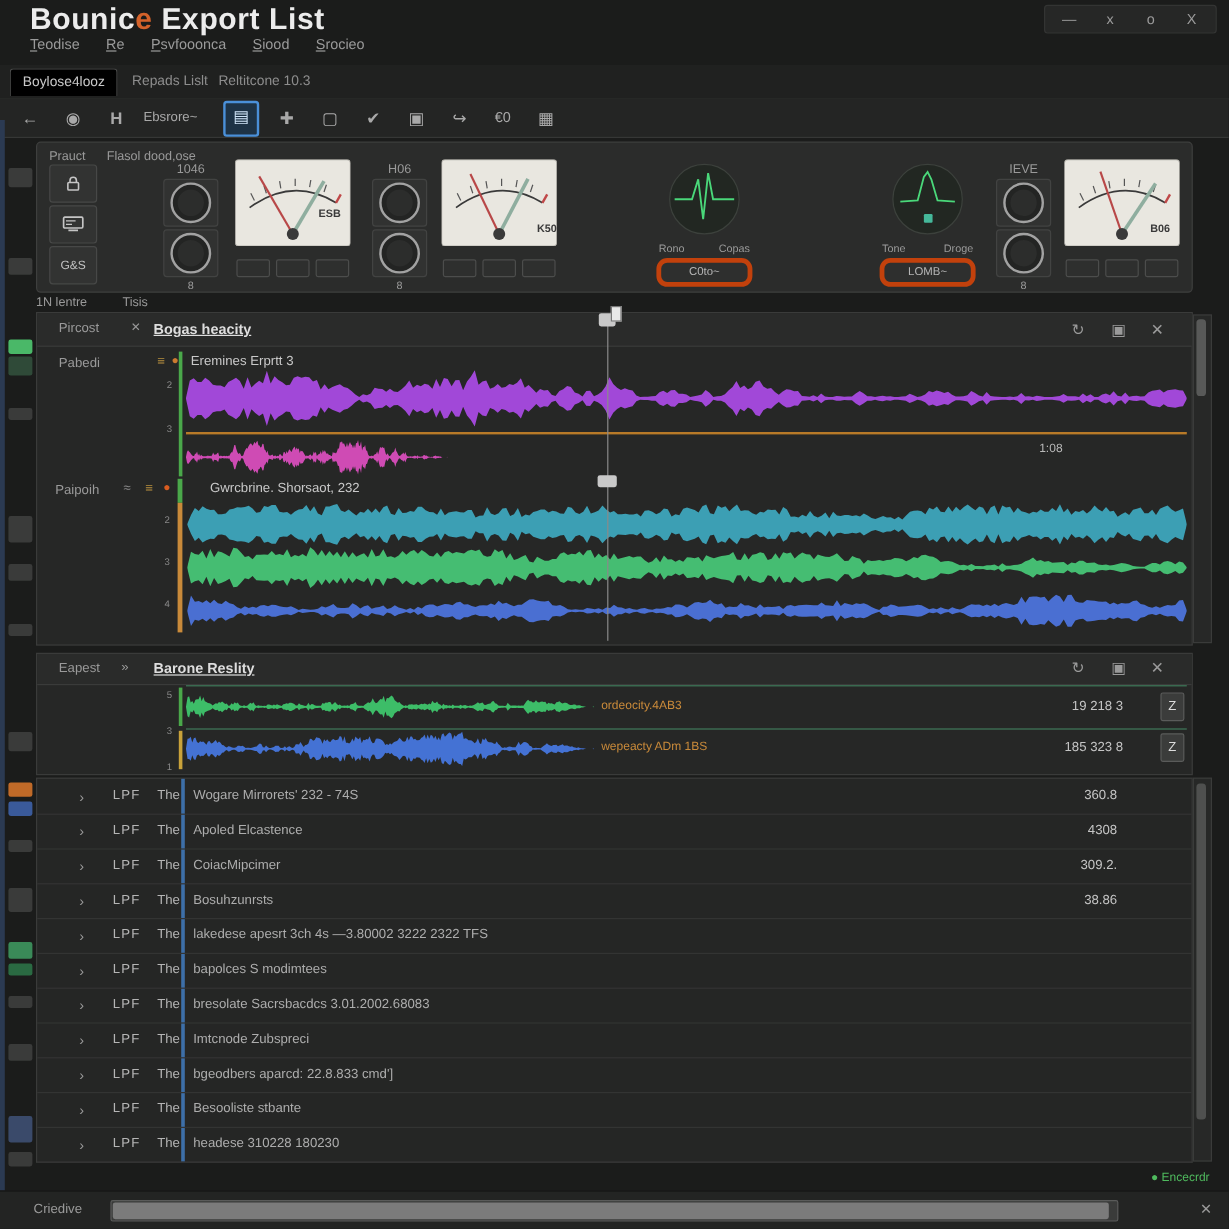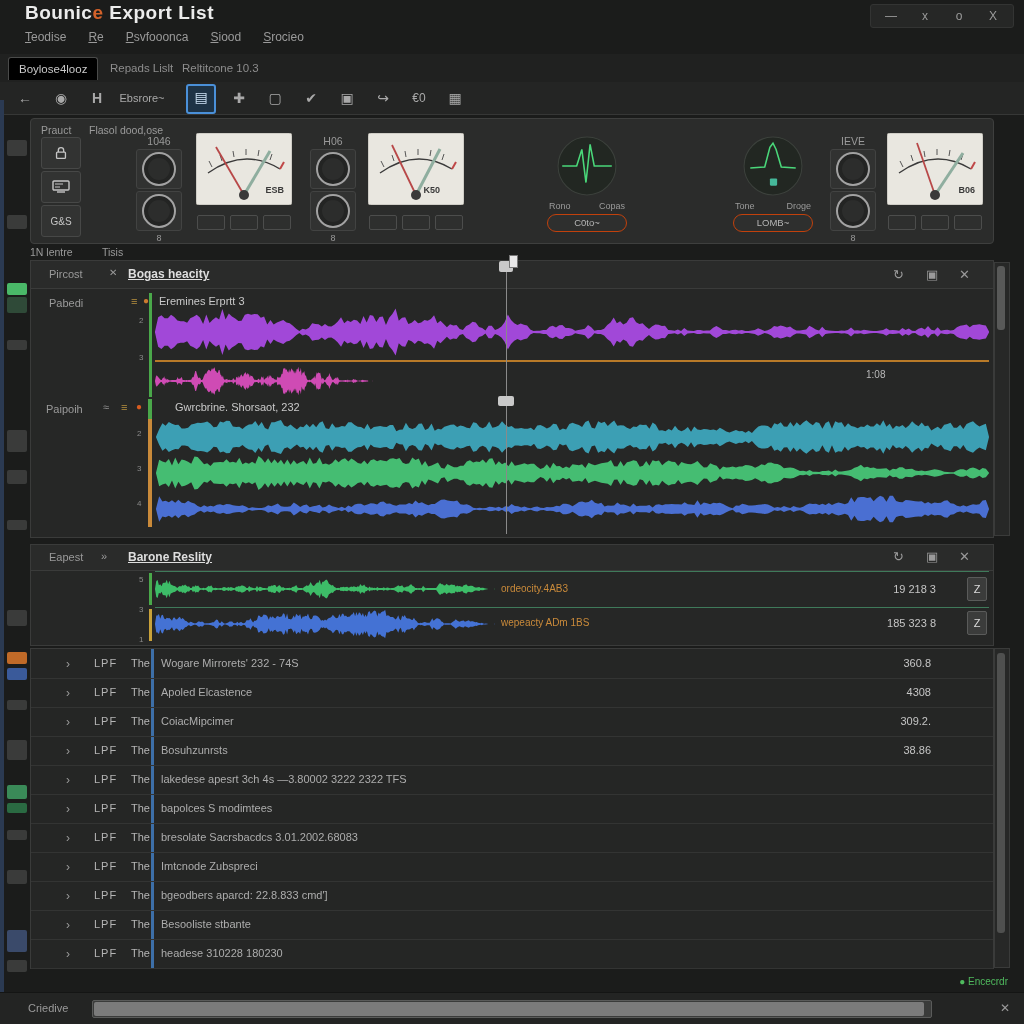--- a/index.html
+++ b/index.html
@@ -1,20 +1,20 @@
 <!DOCTYPE html>
 <html><head>
 <meta charset="utf-8">
 <style>
   html,body{margin:0;padding:0;}
   body{width:1024px;height:1024px;background:#1b1c1b;position:relative;overflow:hidden;
        font-family:"Liberation Sans",sans-serif;color:#c5c5c5;}
   .abs{position:absolute;}
   
-  .title{font-size:19px;font-weight:bold;color:#ececec;letter-spacing:.5px;}
+  .title{font-size:25px;font-weight:bold;color:#ececec;letter-spacing:.5px;}
   .title .acc{color:#d4622a;}
   .winctl{display:flex;gap:6px;background:#262726;border:1px solid #333433;border-radius:3px;padding:2px 6px;}
   .winbtn{width:28px;height:18px;text-align:center;font-size:12px;color:#9a9a9a;line-height:18px;cursor:default;}
   .menu{display:flex;gap:22px;font-size:12px;color:#9a9a9a;}
   .menu span::first-letter{text-decoration:underline;}
   .tabbar{position:absolute;left:0;top:54px;width:1024px;height:28px;background:#202120;border-bottom:1px solid #383938;}
   .tab{position:absolute;top:3px;height:22px;line-height:22px;font-size:11.5px;color:#8d8d8d;padding:0 10px;}
   .tab.active{background:#000000;border:1px solid #4a4b4a;border-bottom:none;color:#c9c9c9;border-radius:3px 3px 0 0;}
   .toolbar{position:absolute;left:0;top:82px;width:1024px;height:32px;background:#242524;border-bottom:1px solid #363736;}
   .tbtn{position:absolute;top:3px;height:26px;min-width:26px;text-align:center;line-height:26px;font-size:14px;color:#a9a9a9;}
@@ -26,21 +26,21 @@
          display:flex;align-items:center;justify-content:center;color:#c5c5c5;font-size:10px;}
   .knob{width:30px;height:30px;border-radius:50%;border:2px solid #a2a2a2;background:#2c2d2c;box-shadow:inset 0 0 0 4px #232423;}
   .kcol{position:absolute;width:60px;text-align:center;}
   .kwrap{width:44px;height:38px;margin:2px auto;background:#313231;border:1px solid #424342;border-radius:3px;
          display:flex;align-items:center;justify-content:center;}
   .meter{position:absolute;width:96px;}
   .mbtn{width:26px;height:13px;background:#2e2f2e;border:1px solid #4c4d4c;border-radius:2px;}
   .mlabel{position:absolute;font-size:9px;font-weight:bold;color:#3a3a3a;}
   .scope{position:absolute;width:88px;text-align:center;}
   .slbl{font-size:9px;color:#9a9a9a;display:flex;justify-content:space-between;padding:0 6px;}
-  .pill{margin:3px 4px 0;height:16px;line-height:16px;border:1px solid #c2410c;border-radius:9px;background:#2e2f2e;
+  .pill{margin:3px 4px 0;height:16px;line-height:16px;border:4px solid #c2410c;border-radius:9px;background:#2e2f2e;
         color:#b5b5b5;font-size:9.5px;text-align:center;}
   
   .section{position:absolute;left:30px;width:962px;background:#262726;border:1px solid #3a3b3a;}
   .sechdr{position:absolute;left:0;top:0;width:100%;height:27px;background:#2a2b2a;border-bottom:1px solid #3a3b3a;}
   .seclbl{position:absolute;top:7px;font-size:11px;color:#9a9a9a;}
   .sectitle{position:absolute;top:6px;font-size:12px;font-weight:bold;color:#dedede;text-decoration:underline;}
   .hicon{position:absolute;top:6px;font-size:13px;color:#9a9a9a;}
   .tracklbl{position:absolute;font-size:11px;color:#9a9a9a;}
   .tracktitle{position:absolute;font-size:11px;color:#c9c9c9;}
   .wave{position:absolute;}
@@ -172,21 +172,21 @@
         <line x1="38" y1="24" x2="37" y2="18"></line>
           <line x1="50" y1="22" x2="50" y2="16"></line>
         <line x1="62" y1="23" x2="63" y2="17"></line>
           <line x1="74" y1="27" x2="76" y2="21"></line>
       </g>
       <line x1="84" y1="36" x2="88" y2="29" stroke="#c04848" stroke-width="2"></line>
       <line x1="48" y1="62" x2="20" y2="14" stroke="#b84848" stroke-width="1.8"></line>
       <line x1="48" y1="62" x2="74" y2="18" stroke="#8fae9f" stroke-width="3"></line>
       <circle cx="48" cy="62" r="5" fill="#3a3a3a"></circle>
     </svg>
-    <span class="mlabel" style="right:8px;top:52px;padding-left:40px;">ESB</span>
+    <span class="mlabel" style="right:8px;top:40px;padding-left:40px;">ESB</span>
     <div style="display:flex;gap:5px;margin-top:6px;justify-content:center;">
       <div class="mbtn"></div>
       <div class="mbtn"></div>
       <div class="mbtn"></div>
     </div>
   </div>
 
   <div class="kcol" style="left:272px;top:16px;">
     <div class="plabel">H06</div>
     <div class="kwrap">
@@ -208,21 +208,21 @@
         <line x1="38" y1="24" x2="37" y2="18"></line>
           <line x1="50" y1="22" x2="50" y2="16"></line>
         <line x1="62" y1="23" x2="63" y2="17"></line>
           <line x1="74" y1="27" x2="76" y2="21"></line>
       </g>
       <line x1="84" y1="36" x2="88" y2="29" stroke="#c04848" stroke-width="2"></line>
       <line x1="48" y1="62" x2="24" y2="12" stroke="#b84848" stroke-width="1.8"></line>
       <line x1="48" y1="62" x2="72" y2="16" stroke="#8fae9f" stroke-width="3"></line>
       <circle cx="48" cy="62" r="5" fill="#3a3a3a"></circle>
     </svg>
-    <span class="mlabel" style="right:24px;top:52px;">K50</span>
+    <span class="mlabel" style="right:0;top:52px;">K50</span>
     <div style="display:flex;gap:5px;margin-top:6px;justify-content:center;">
       <div class="mbtn"></div>
       <div class="mbtn"></div>
       <div class="mbtn"></div>
     </div>
   </div>
 
 
   <div class="scope" style="left:512px;top:16px;">
     <svg width="62" height="62" viewBox="0 0 60 60">

